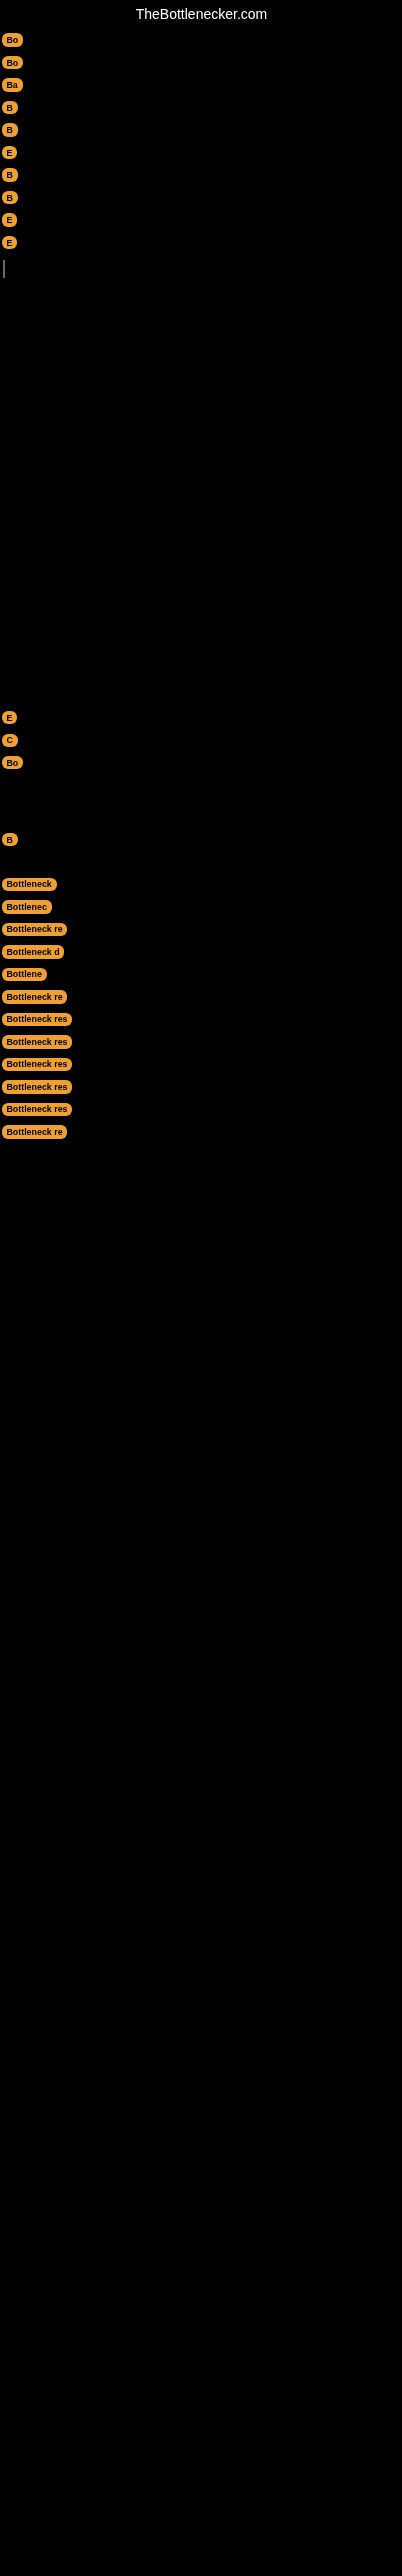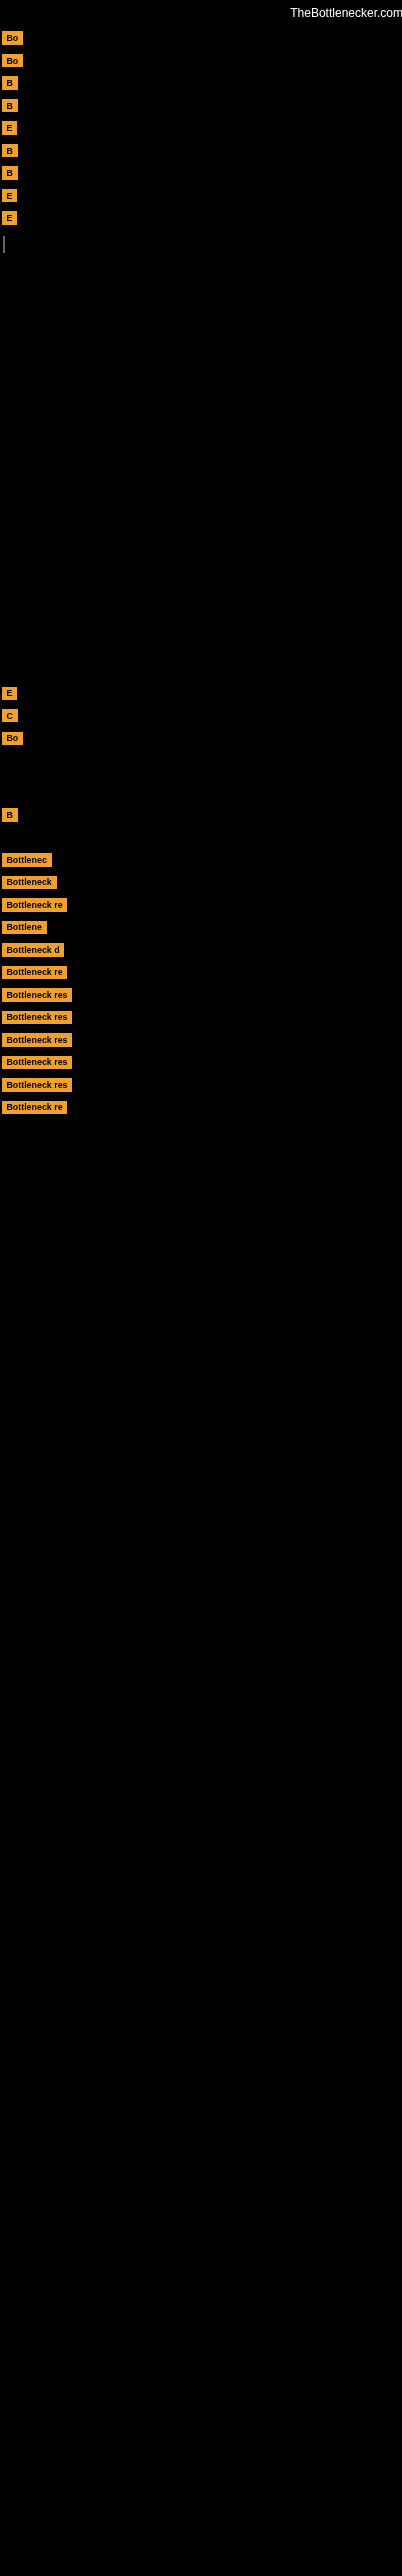--- a/index.html
+++ b/index.html
@@ -6,33 +6,33 @@
     body {
       background-color: #000;
       font-family: Arial, sans-serif;
       width: 403px;
       min-height: 2576px;
       position: relative;
       overflow-x: hidden;
     }
     .site-title {
       color: #fff;
-      font-size: 12px;
-      text-align: right;
+      font-size: 14px;
+      text-align: center;
       padding: 6.4px 0 3.2px 0;
       font-weight: normal;
     }
     .badge {
       display: inline-block;
       background-color: #f0a030;
       color: #000;
       font-size: 8.9px;
       font-weight: bold;
       padding: 1.6px 4.8px;
-      border-radius: 0;
+      border-radius: 6px;
       white-space: nowrap;
       max-width: 97px;
       overflow: hidden;
       text-overflow: ellipsis;
     }
     .row {
       display: flex;
       align-items: center;
       padding: 2.4px 1.6px;
       min-height: 22.5px;
@@ -49,20 +49,23 @@
 <body>
 
 <div class="site-title">TheBottlenecker.com</div>
 
 <div class="section">
   <div class="row">
     <span class="badge">Bo</span>
   </div>
   <div class="row">
     <span class="badge">Bo</span>
+  </div>
+  <div class="row">
+    <span class="badge">Ba</span>
   </div>
   <div class="row">
     <span class="badge">B</span>
   </div>
   <div class="row">
     <span class="badge">B</span>
   </div>
   <div class="row">
     <span class="badge">E</span>
   </div>
@@ -101,33 +104,33 @@
 <div class="section">
   <div class="row">
     <span class="badge">B</span>
   </div>
 </div>
 
 <div style="height:16px;"></div>
 
 <div class="section">
   <div class="row">
-    <span class="badge">Bottlenec</span>
+    <span class="badge">Bottleneck</span>
   </div>
   <div class="row">
-    <span class="badge">Bottleneck</span>
+    <span class="badge">Bottlenec</span>
   </div>
   <div class="row">
     <span class="badge">Bottleneck re</span>
   </div>
   <div class="row">
-    <span class="badge">Bottlene</span>
+    <span class="badge">Bottleneck d</span>
   </div>
   <div class="row">
-    <span class="badge">Bottleneck d</span>
+    <span class="badge">Bottlene</span>
   </div>
   <div class="row">
     <span class="badge">Bottleneck re</span>
   </div>
   <div class="row">
     <span class="badge">Bottleneck res</span>
   </div>
   <div class="row">
     <span class="badge">Bottleneck res</span>
   </div>

